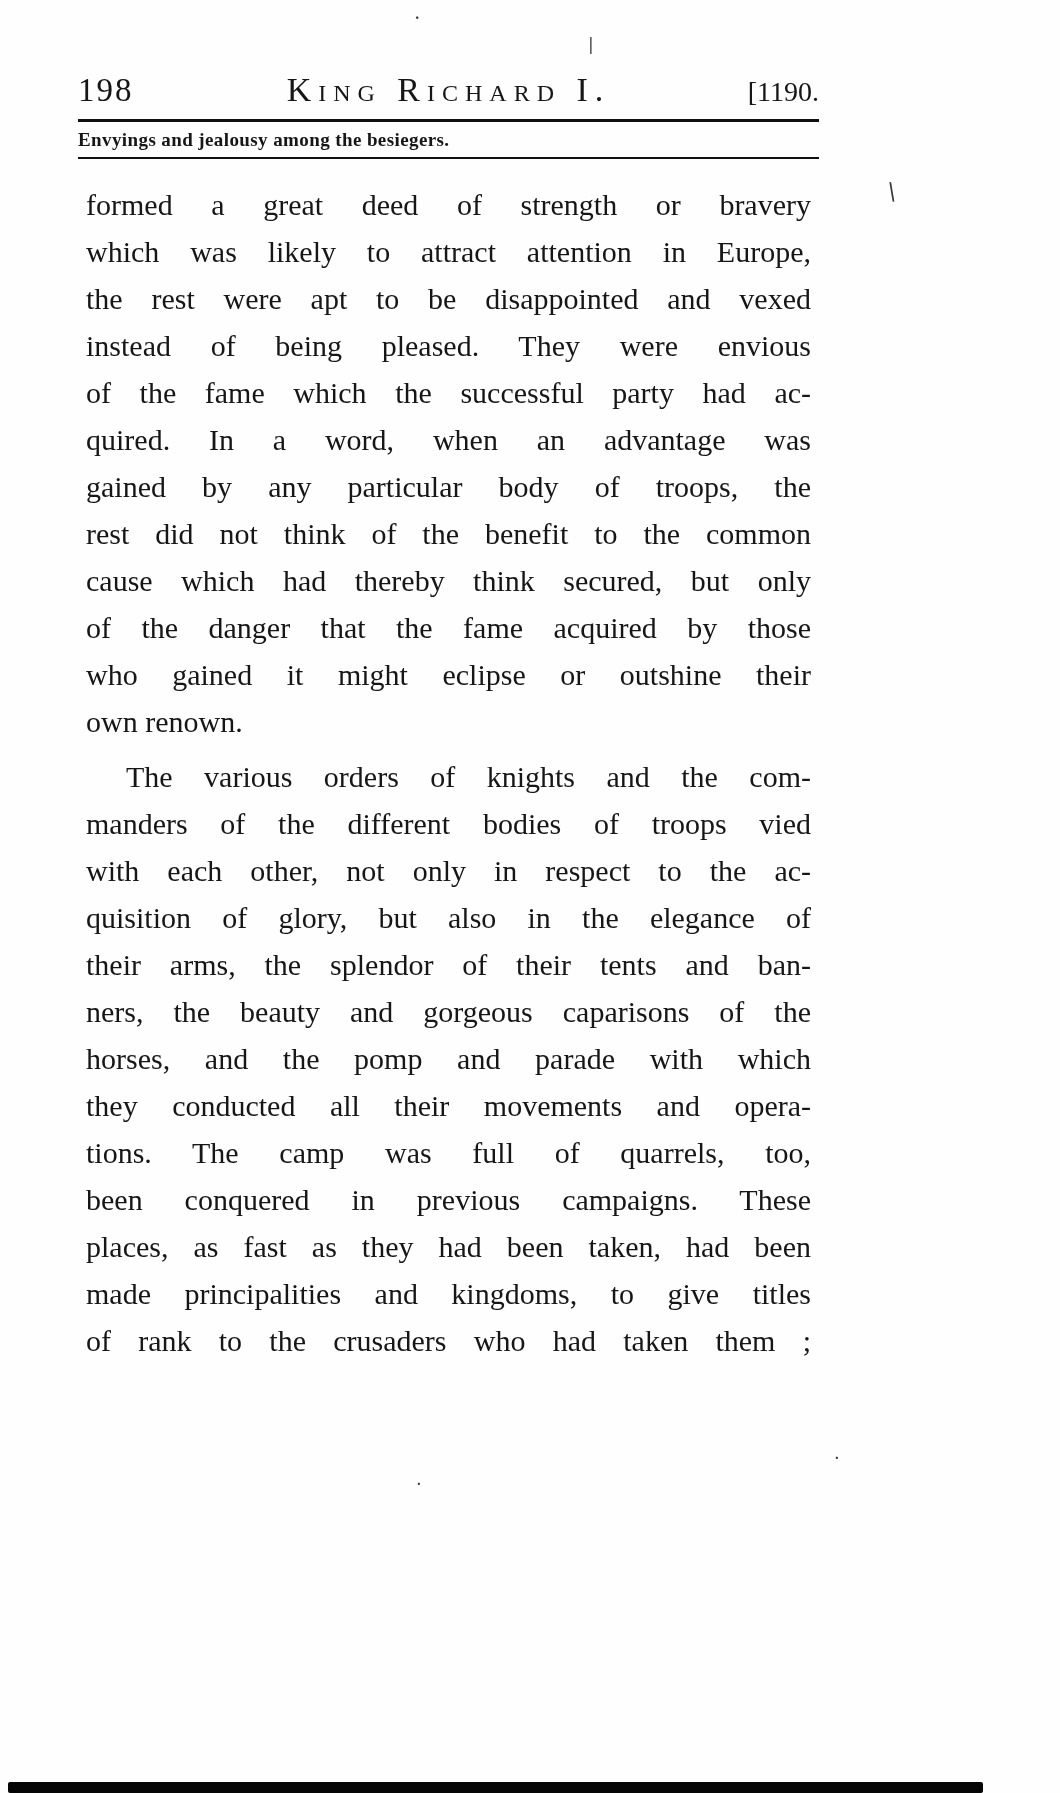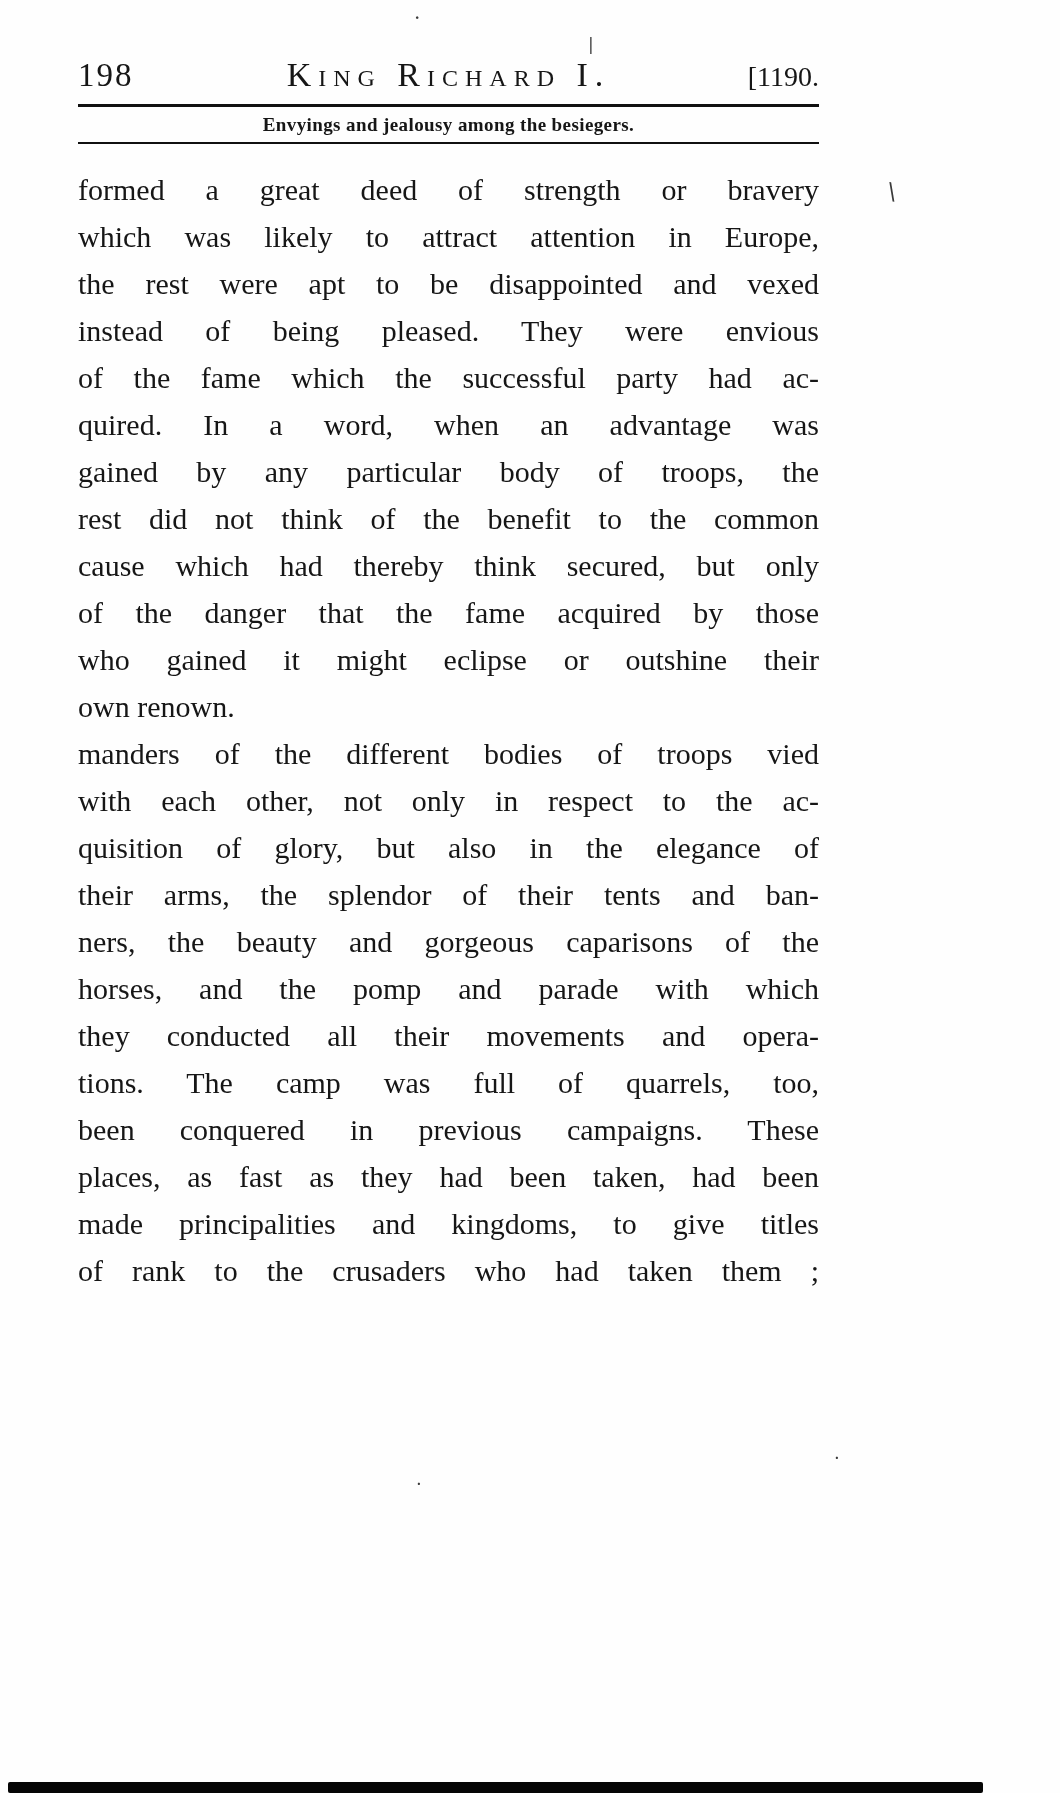--- a/index.html
+++ b/index.html
@@ -9,21 +9,21 @@
     height: 1793px;
     background: #fefefdff;
     background: #fefefe;
     overflow: hidden;
     font-family: "Liberation Serif", "DejaVu Serif", serif;
     color: #161616;
   }
   .content {
     position: absolute;
     left: 78px;
-    top: 56px;
+    top: 71px;
     width: 741px;
   }
   .header-row {
     display: grid;
     grid-template-columns: 1fr auto 1fr;
     align-items: baseline;
   }
   .page-number {
     justify-self: start;
     font-size: 33px;
@@ -38,36 +38,36 @@
   }
   .page-year {
     justify-self: end;
     font-size: 28px;
   }
   .rule-top {
     border-top: 3px solid #101010;
     margin-top: 10px;
   }
   .section-heading {
-    text-align: center;
+    text-align: left;
     font-size: 19px;
     font-weight: bold;
     letter-spacing: 0.4px;
     padding: 7px 0 6px 0;
   }
   .rule-bottom {
     border-top: 2px solid #101010;
     box-shadow: 0 3px 0 -2px #555;
     margin-bottom: 22px;
   }
   .page-body {
     font-size: 30px;
     line-height: 47px;
   }
-  .paragraph { margin: 0; }
+  .paragraph { margin: 8px; }
   .line {
     text-align: justify;
     text-align-last: justify;
     white-space: normal;
   }
   .line.indent { text-indent: 40px; }
   .line.no-justify { text-align-last: left; }
   .artifact {
     position: absolute;
     color: #3a3a3a;
@@ -122,20 +122,21 @@
           <div class="line">of the fame which the successful party had ac-</div>
           <div class="line">quired.  In a word, when an advantage was</div>
           <div class="line">gained by any particular body of troops, the</div>
           <div class="line">rest did not think of the benefit to the common</div>
           <div class="line">cause which had thereby think secured, but only</div>
           <div class="line">of the danger that the fame acquired by those</div>
           <div class="line">who gained it might eclipse or outshine their</div>
           <div class="line no-justify">own renown.</div>
         </div>
         <div class="paragraph">
+          <div class="line indent">The various orders of knights and the com-</div>
           <div class="line">manders of the different bodies of troops vied</div>
           <div class="line">with each other, not only in respect to the ac-</div>
           <div class="line">quisition of glory, but also in the elegance of</div>
           <div class="line">their arms, the splendor of their tents and ban-</div>
           <div class="line">ners, the beauty and gorgeous caparisons of the</div>
           <div class="line">horses, and the pomp and parade with which</div>
           <div class="line">they conducted all their movements and opera-</div>
           <div class="line">tions.  The camp was full of quarrels, too,</div>
           <div class="line">been conquered in previous campaigns.  These</div>
           <div class="line">places, as fast as they had been taken, had been</div>

